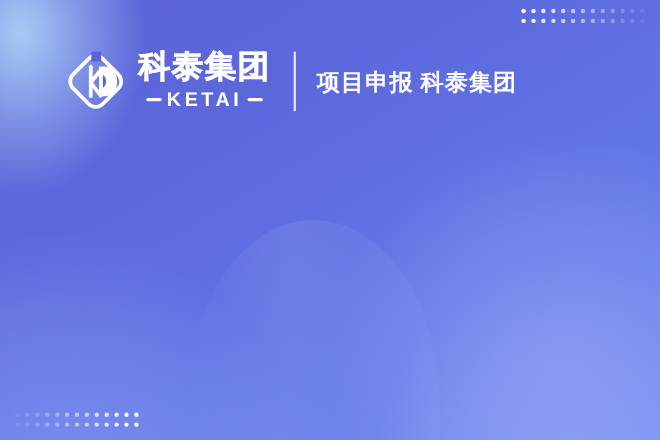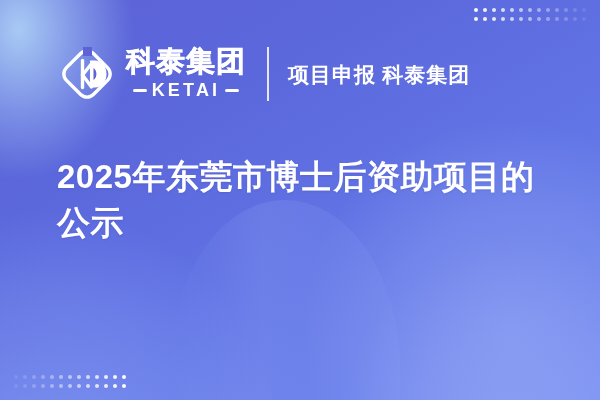--- a/index.html
+++ b/index.html
@@ -8,20 +8,21 @@
     font-family:"Liberation Sans", sans-serif;
     background:#5b68dc;
   }
 
   #banner{
     position:relative;
     width:600px; height:400px;
     overflow:hidden;
     background:
       linear-gradient(150deg,#5d62d6 0%, #5b68dc 30%, #6275e6 62%, #6d84ef 100%);
+    text-align: center;
   }
 
   
   .blob{ position:absolute; border-radius:50%; pointer-events:none; }
 
   
   .blob-tl{
     left:-96px; top:-120px;
     width:230px; height:300px;
     background:radial-gradient(closest-side,
@@ -250,15 +251,14 @@
     </div>
 
     <div id="header-divider"></div>
 
     <div id="tagline">
       <div id="tagline-sub">项目申报 科泰集团</div>
     </div>
 
   </div>
 
-  <h1 id="title">2025年东莞市博士后资助项目的公示</h1>
 
 </div>
 
 </body></html>

